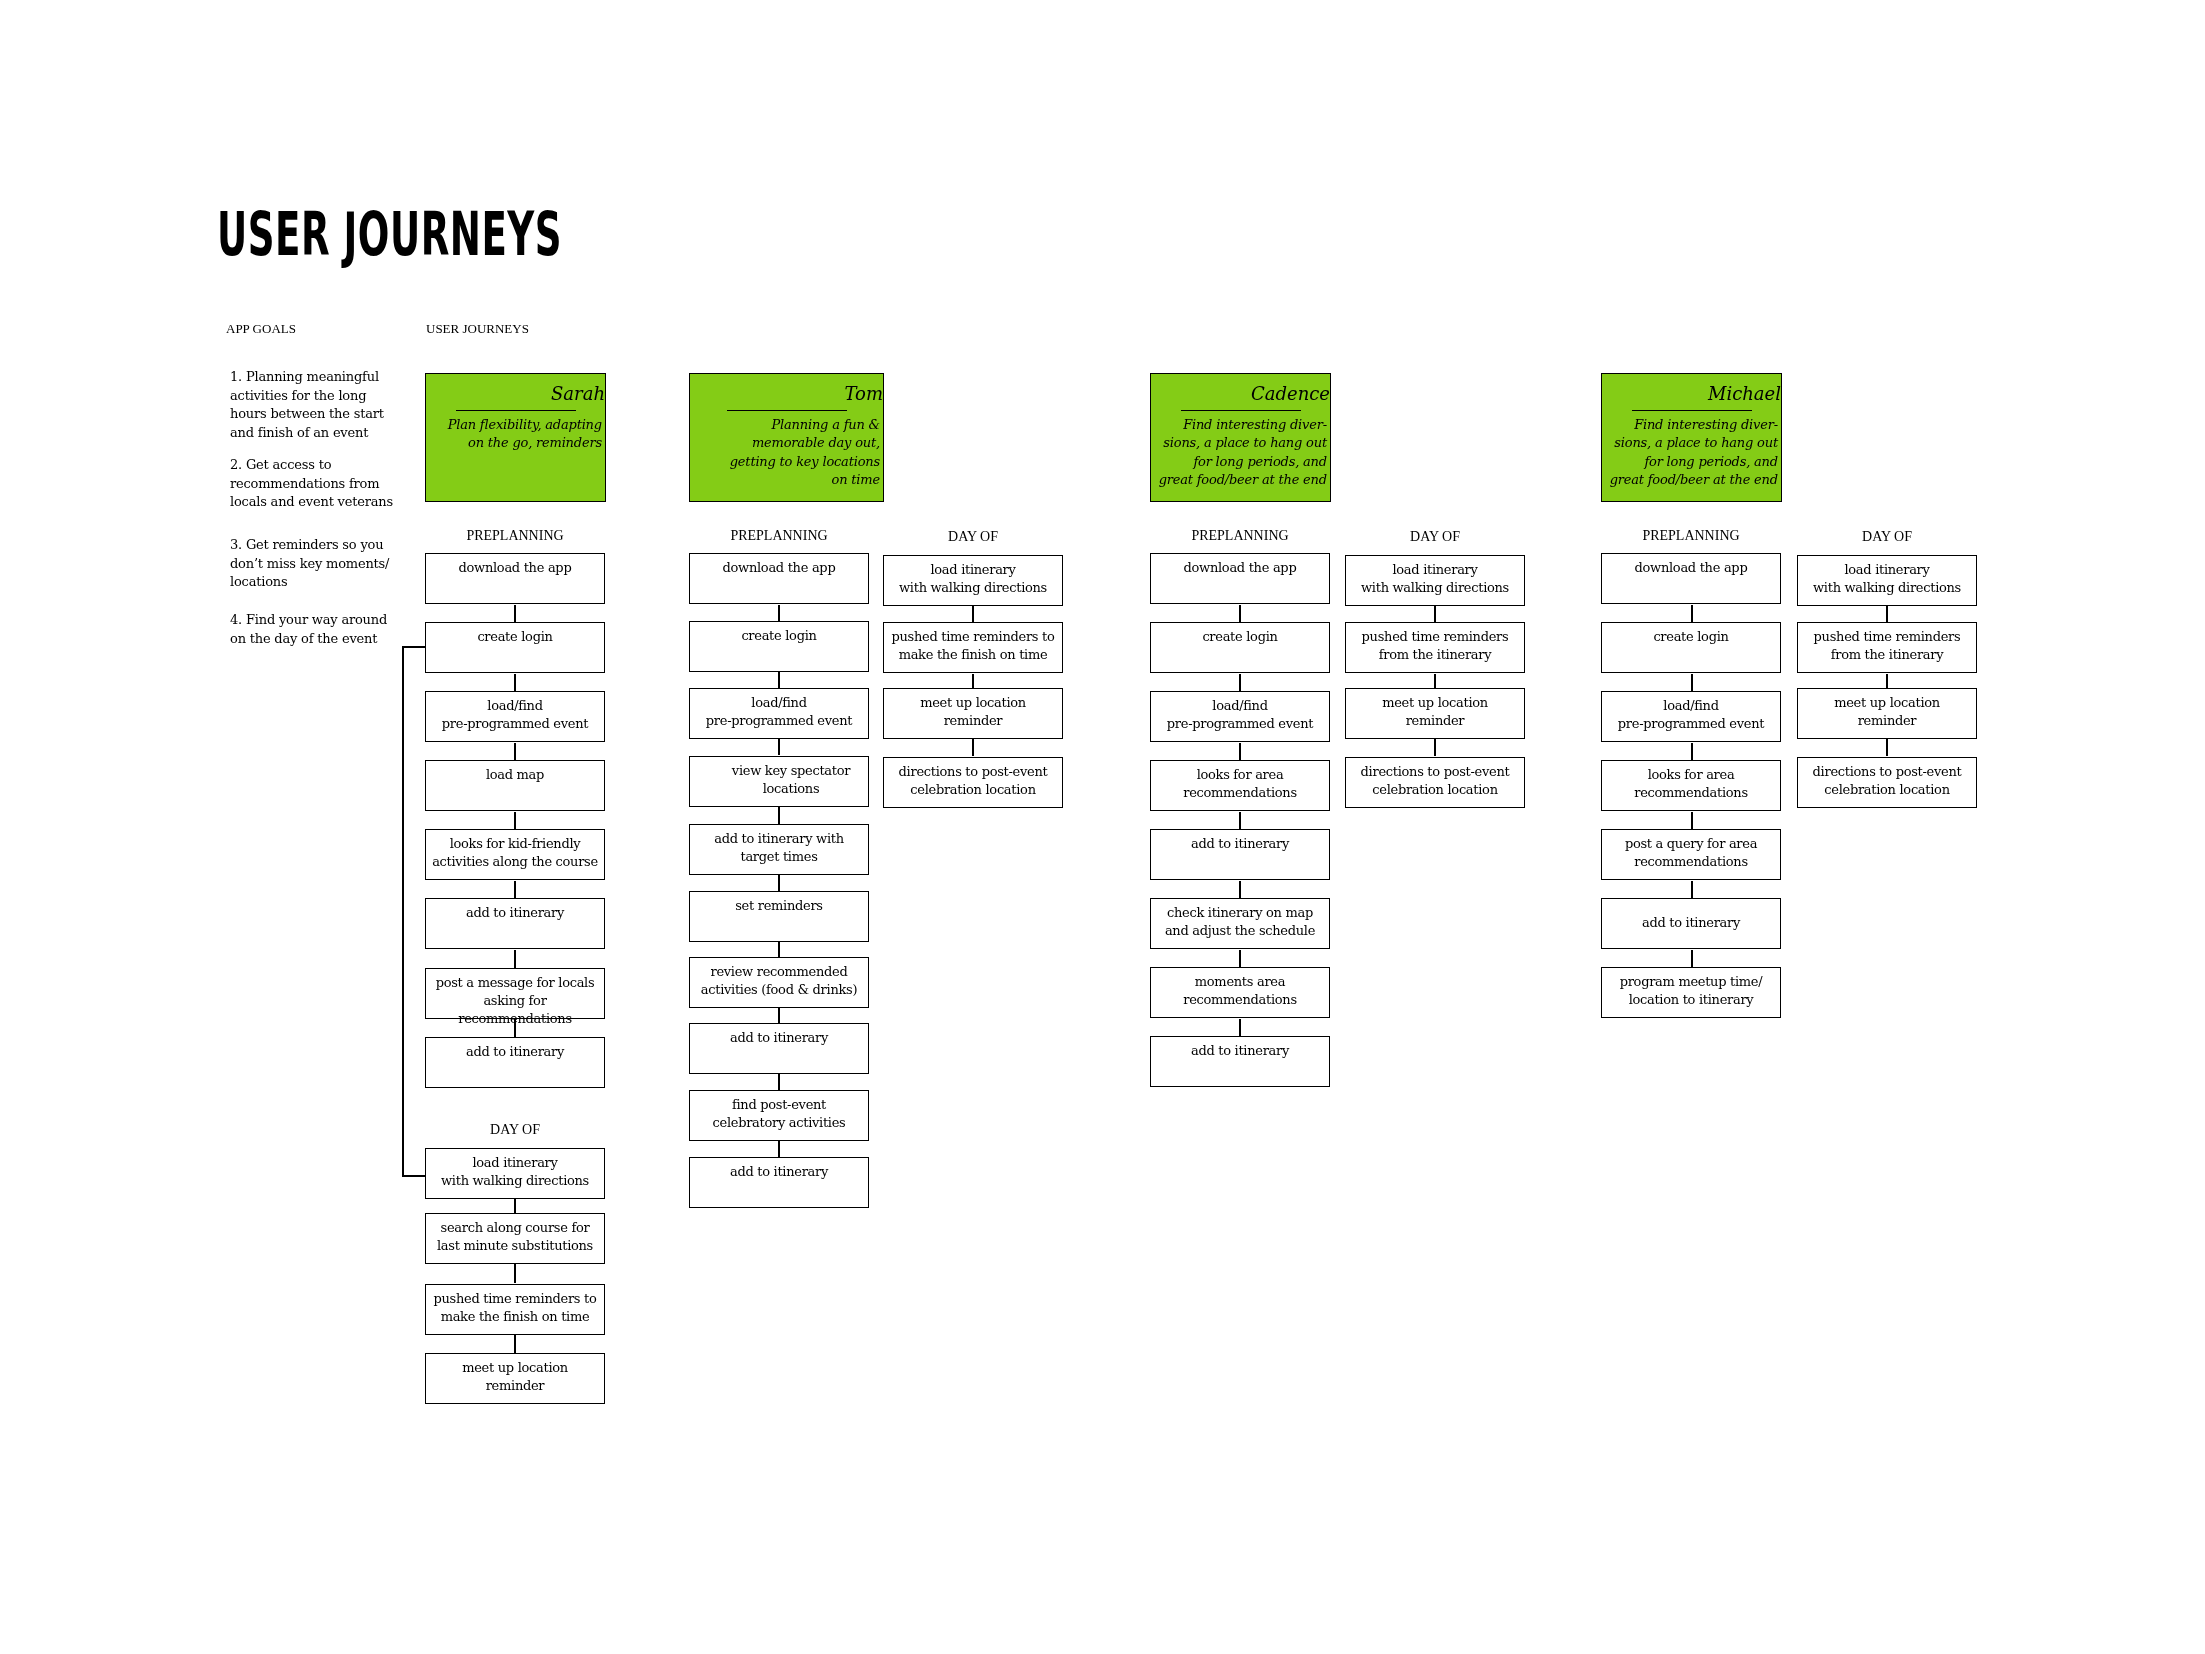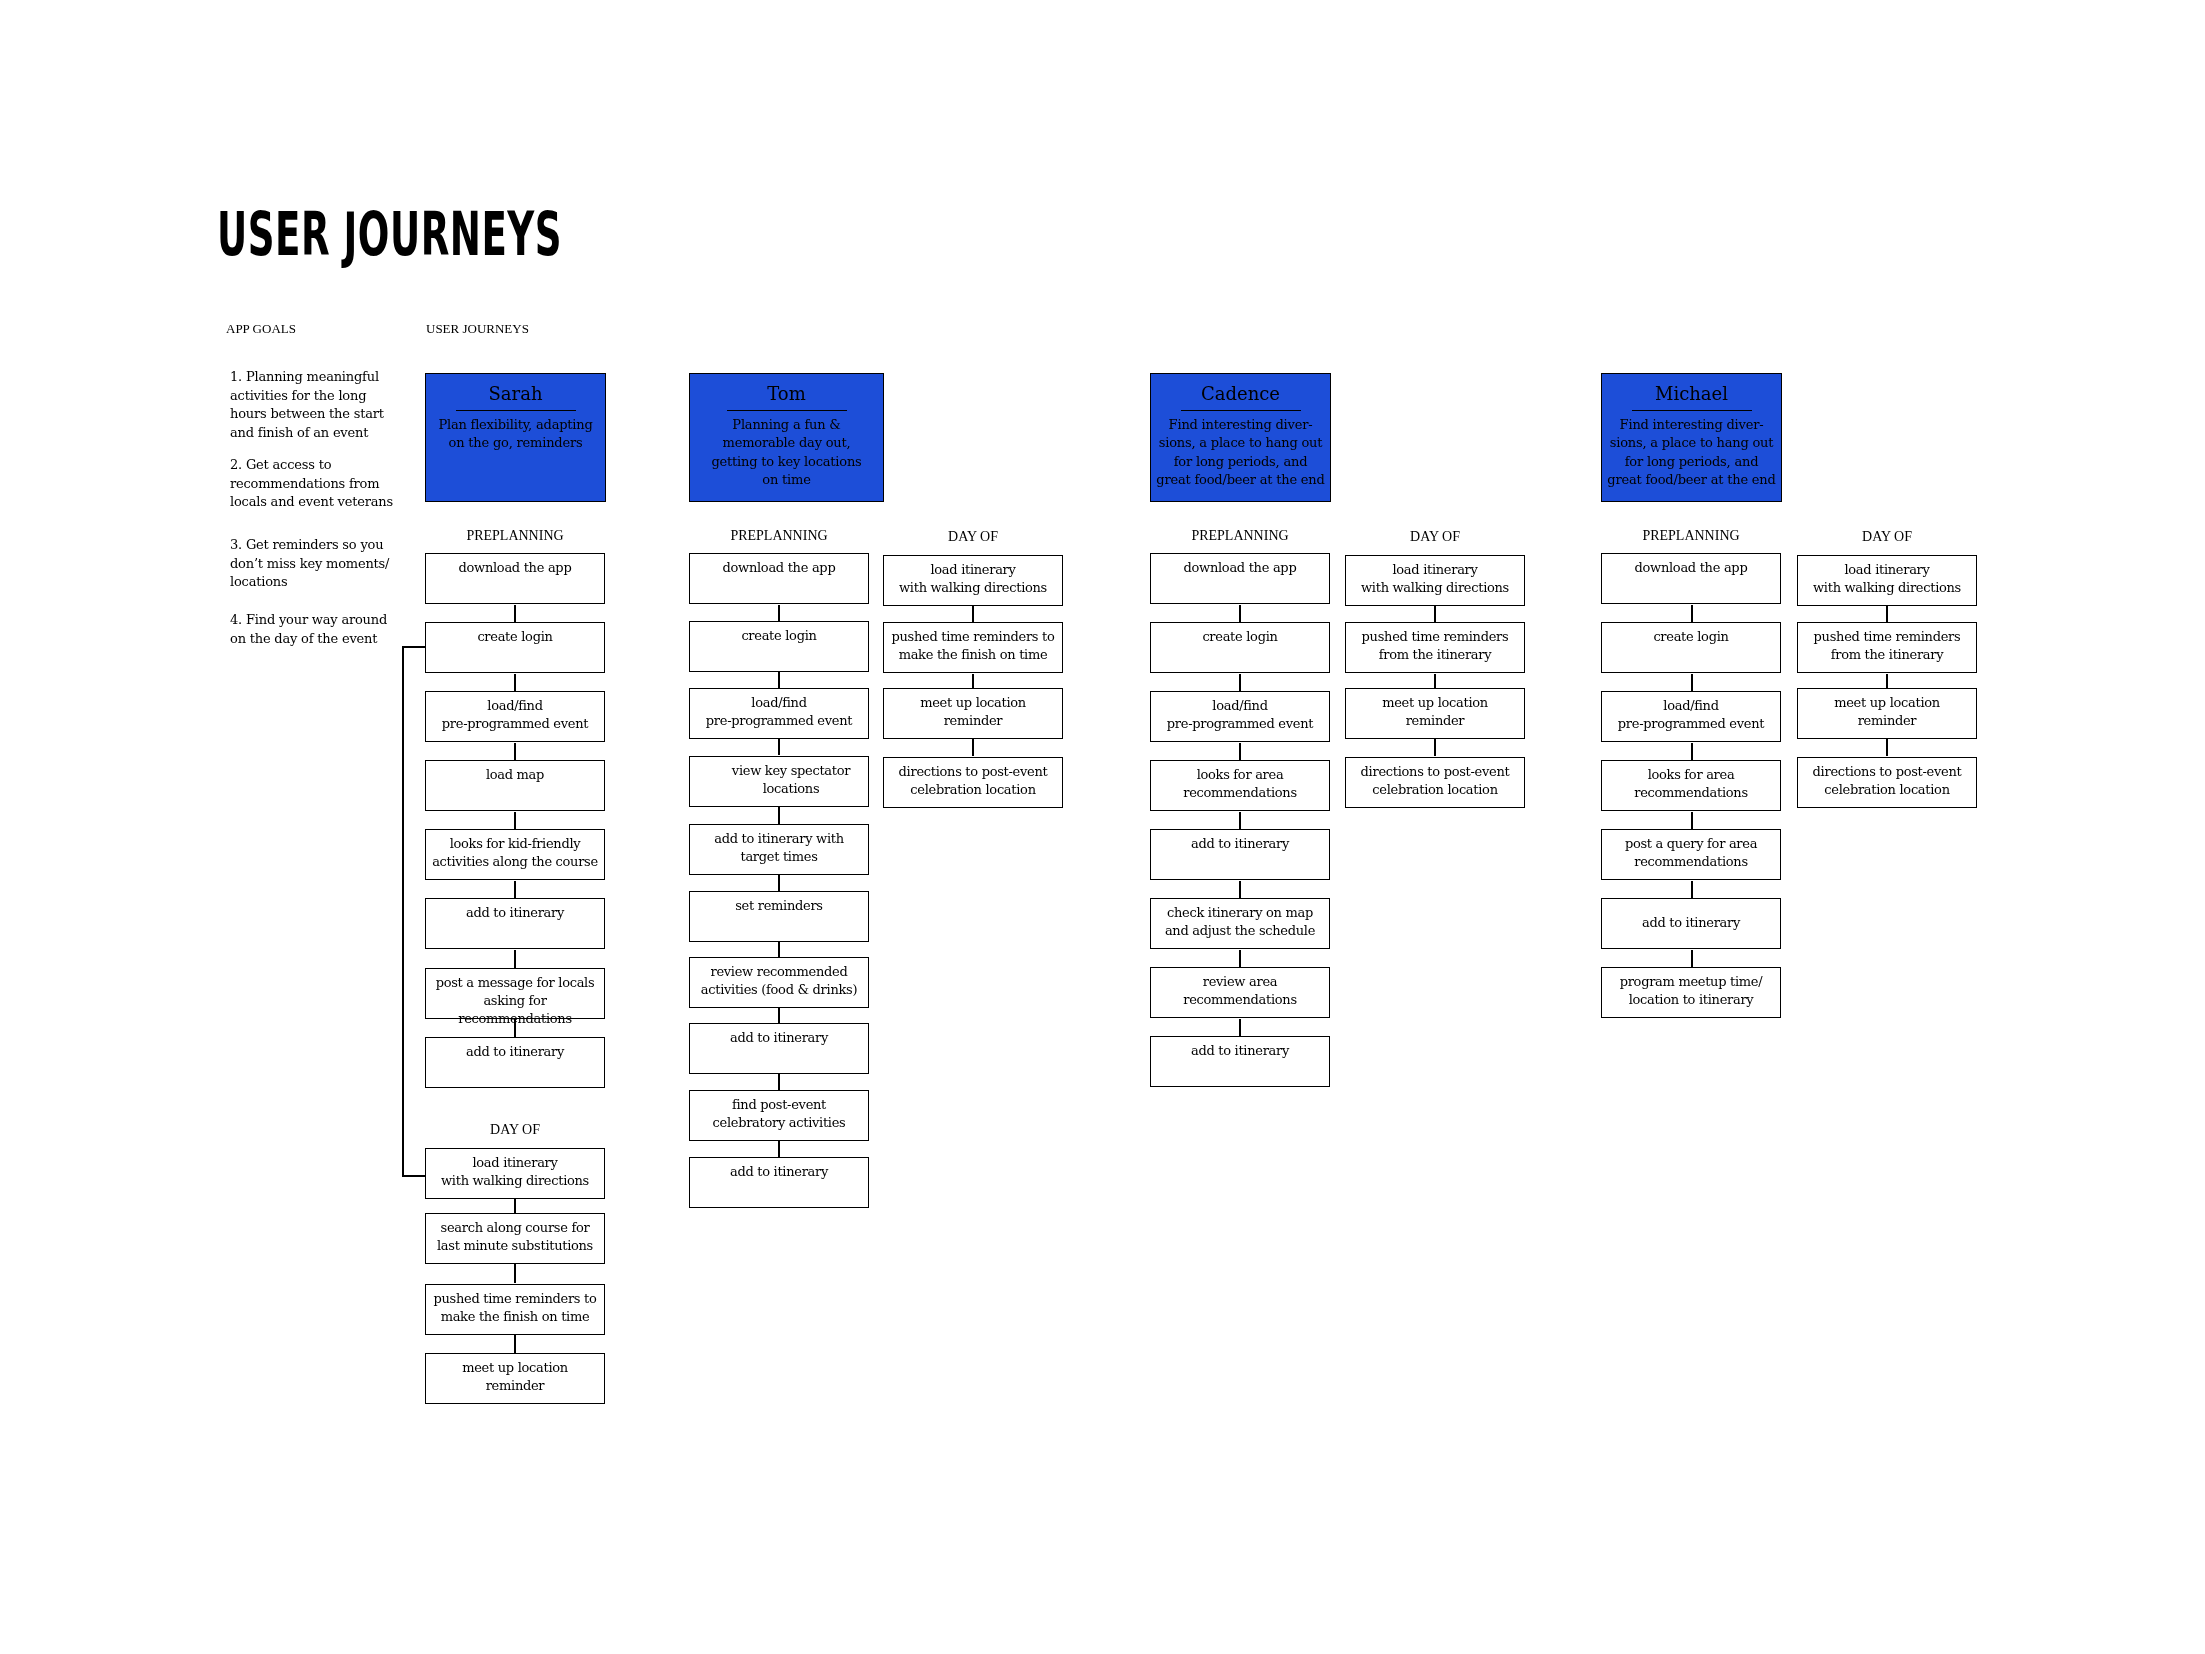--- a/index.html
+++ b/index.html
@@ -12,22 +12,23 @@
     transform: scaleX(0.62); transform-origin: left top;
     white-space: nowrap;
   }
   .section-heading {
     position: absolute; font-size: 13px; line-height: 15.5px; white-space: nowrap;
     font-family: "Liberation Serif", "DejaVu Serif", serif;
   }
   .goals { position: absolute; left: 230px; top: 368px; width: 178px; font-size: 13px; line-height: 18.6px; font-family: "DejaVu Serif", serif; }
   .goal { position: absolute; left: 0; width: 186px; letter-spacing: -0.2px; }
   .card {
-    position: absolute; box-sizing: border-box; border: 1.9px solid #000; background: #1d4ed8;
-    text-align: center;
+    position: absolute; box-sizing: border-box; border: 1.9px solid #000; background: #84cc16;
+    text-align: right;
+    font-style: italic;
   }
   .card .name { font-size: 18px; line-height: 22px; margin-top: 9.3px; font-family: "DejaVu Serif", serif; }
   .card .rule { height: 0; border-top: 1.6px solid #000; margin: 4.7px auto 4.7px auto; width: 120px; }
   .card .desc { font-size: 13px; line-height: 18.6px; padding: 0 3.1px; letter-spacing: -0.2px; font-family: "DejaVu Serif", serif; }
   .phase-label {
     position: absolute; width: 180px; text-align: center; font-size: 14px; line-height: 15.5px;
     font-family: "Liberation Serif", "DejaVu Serif", serif;
   }
   .step {
     position: absolute; box-sizing: border-box; border: 1.9px solid #000; background: #fff;
@@ -239,21 +240,21 @@
     <div class="step" style="left: 1150px; top: 829px;">
       <div>add to itinerary</div>
     </div>
     <div class="vline" style="left: 1239px; top: 812px; height: 18px;"></div>
     <div class="step" style="left: 1150px; top: 898px;">
       <div>check itinerary on map</div>
       <div>and adjust the schedule</div>
     </div>
     <div class="vline" style="left: 1239px; top: 881px; height: 18px;"></div>
     <div class="step" style="left: 1150px; top: 967px;">
-      <div>review area</div>
+      <div>moments area</div>
       <div>recommendations</div>
     </div>
     <div class="vline" style="left: 1239px; top: 950px; height: 18px;"></div>
     <div class="step" style="left: 1150px; top: 1036px;">
       <div>add to itinerary</div>
     </div>
     <div class="vline" style="left: 1239px; top: 1019px; height: 18px;"></div>
     <div class="phase-label" style="left: 1345px; top: 529px;">DAY OF</div>
     <div class="step" style="left: 1345px; top: 555px;">
       <div>load itinerary</div>

